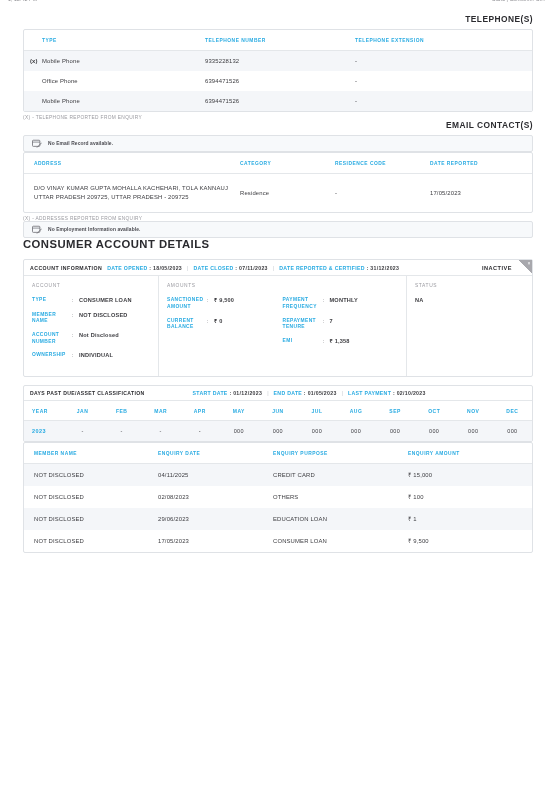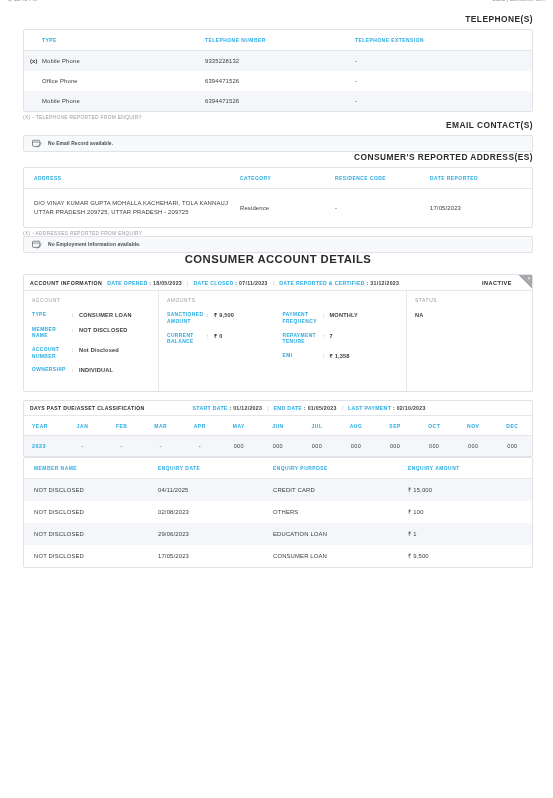--- a/index.html
+++ b/index.html
@@ -253,21 +253,21 @@
   table.dpd td {
     font-size: 5.5px;
     text-align: center;
     padding: 7px 0;
     color: #3c3c40;
     letter-spacing: .4px;
     background: #f4f6f9;
   }
   table.dpd td.year { color: #29abe2; font-weight: bold; }
 
-  .mt18 { margin-top: 18px; text-align: center; }
+  .mt18 { margin-top: 18px; }
   .mt12 { margin-top: 12px; }
 </style>
 </head>
 <body>
 
 <div class="print-header">
   <div>1, 12:42 PM</div>
   <div>CIBIL | Consumer CIR</div>
 </div>
 
@@ -319,21 +319,20 @@
     <span class="norec-icon">
       <svg width="10" height="9" viewBox="0 0 12 11">
         <rect x="0.5" y="1.5" width="9" height="7.5" rx="1" fill="none" stroke="#6f6f76" stroke-width="1"></rect>
         <line x1="0.5" y1="3.8" x2="9.5" y2="3.8" stroke="#6f6f76" stroke-width="0.9"></line>
         <line x1="6" y1="10.4" x2="11.6" y2="4.6" stroke="#6f6f76" stroke-width="1.1"></line>
       </svg>
     </span>
     <span>No Email Record available.</span>
   </div>
 
-  <h2 class="sect mt12">CONSUMER'S REPORTED ADDRESS(ES)</h2>
   <div class="card">
     <table class="grid">
       <colgroup>
           <col style="width:212px">
           <col style="width:95px">
           <col style="width:95px">
           <col>
         </colgroup>
       <thead>
         <tr>

